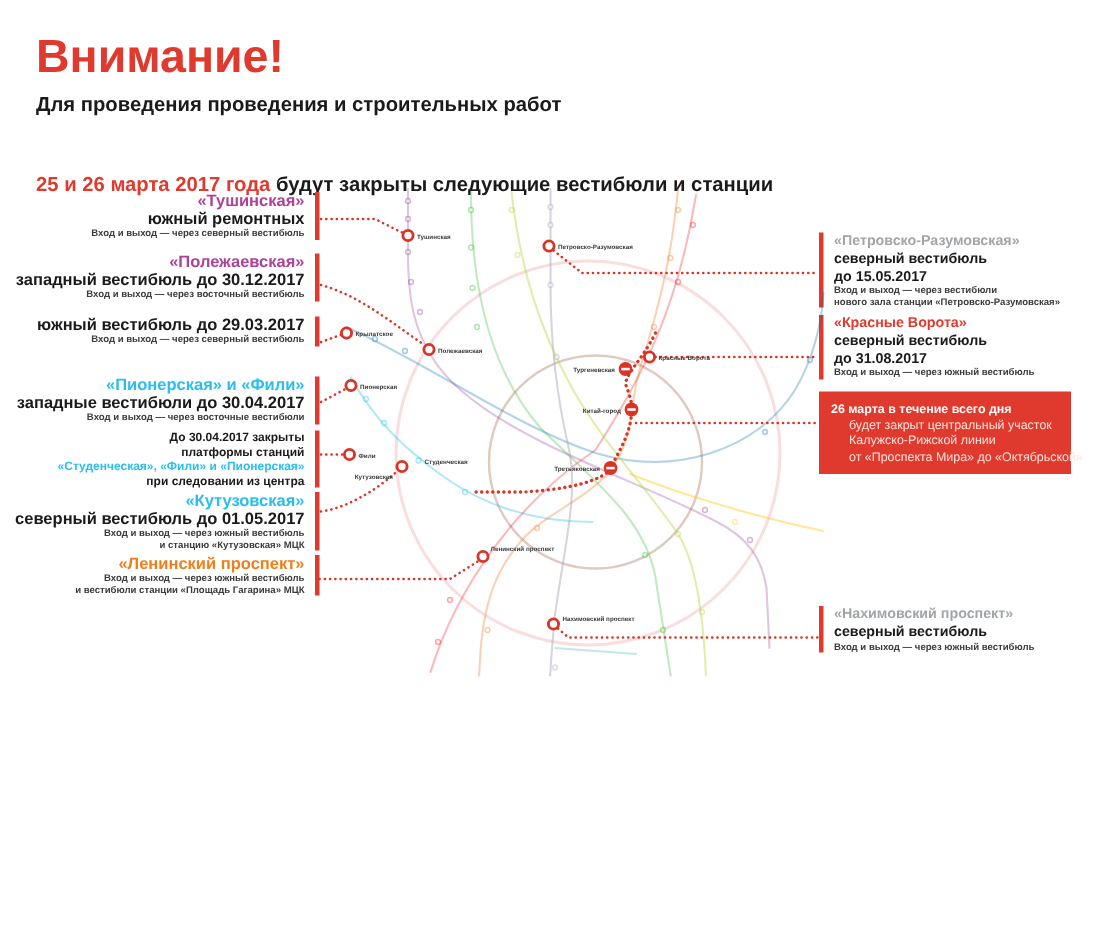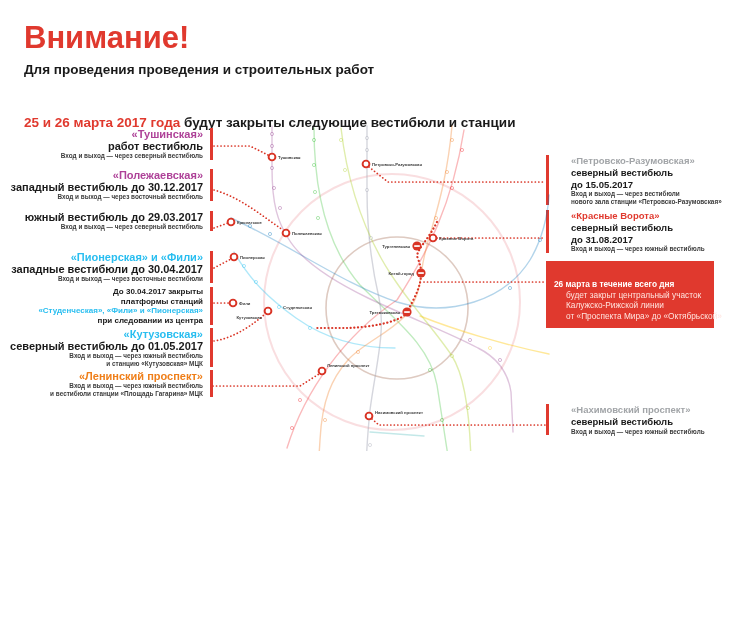--- a/index.html
+++ b/index.html
@@ -14,47 +14,47 @@
   
   .left-col{position:absolute;left:0;top:0;width:213px;}
   .ann-l{position:absolute;right:0;text-align:right;border-right:3px solid #E0392E;padding-right:7px;}
   .ann-name{font-size:11px;font-weight:bold;line-height:12px;white-space:nowrap;}
   .ann-main{font-size:11px;font-weight:bold;color:#1a1a1a;line-height:12px;white-space:nowrap;}
   .ann-note{font-size:6.4px;font-weight:bold;color:#3c3c3c;line-height:7.6px;white-space:nowrap;}
   .note-blk{position:absolute;right:0;text-align:right;border-right:3px solid #E0392E;padding-right:7px;}
   .note-line{font-size:8px;font-weight:bold;color:#1a1a1a;line-height:9.6px;white-space:nowrap;}
   
   .right-col{position:absolute;left:546px;top:0;width:184px;}
-  .ann-r{position:absolute;left:0;text-align:left;border-left:3px solid #E0392E;padding-left:22px;}
+  .ann-r{position:absolute;left:0;text-align:left;border-left:3px solid #E0392E;padding-left:7px;}
   .ann-r .ann-name{font-size:9.5px;}
   .ann-r .ann-main{font-size:9.5px;line-height:11.5px;}
   .alert-box{position:absolute;left:0;top:261px;width:152px;background:#E0392E;color:#fff;
              padding:6px 8px 7px 8px;}
-  .alert-title{font-size:8.3px;font-weight:bold;line-height:10.5px;white-space:nowrap;margin-top:12px;}
+  .alert-title{font-size:8.3px;font-weight:bold;line-height:10.5px;white-space:nowrap;}
   .alert-line{font-size:8.3px;font-weight:normal;line-height:10.5px;color:#ffe3de;white-space:nowrap;padding-left:12px;}
   
   .map-wrap{position:absolute;left:210px;top:108px;width:360px;height:410px;}
   .stn{font-size:4.2px;font-weight:bold;fill:#3a3a3a;}
   
   .footer{position:absolute;left:0;top:523px;width:730px;height:106px;background:#E0392E;}
 </style>
 </head>
 <body>
 
 <div id="poster">
 
   <div class="hdr-title">Внимание!</div>
   <div class="hdr-line hdr-l1">Для проведения проведения и строительных работ</div>
   <div class="hdr-line hdr-l2"><span class="hdr-red">25 и 26 марта 2017 года</span><span> будут закрыты следующие вестибюли и станции</span></div>
 
   <div class="left-col">
 
     <div class="ann-l" style="top:128px">
       <div class="ann-name" style="color: rgb(174, 66, 152);">«Тушинская»</div>
-      <div class="ann-main">работ вестибюль</div>
+      <div class="ann-main">южный ремонтных</div>
       <div class="ann-note">Вход и выход — через северный вестибюль</div>
     </div>
 
     <div class="ann-l" style="top:169px">
       <div class="ann-name" style="color: rgb(174, 66, 152);">«Полежаевская»</div>
       <div class="ann-main">западный вестибюль до 30.12.2017</div>
       <div class="ann-note">Вход и выход — через восточный вестибюль</div>
     </div>
 
     <div class="ann-l" style="top:211px">

